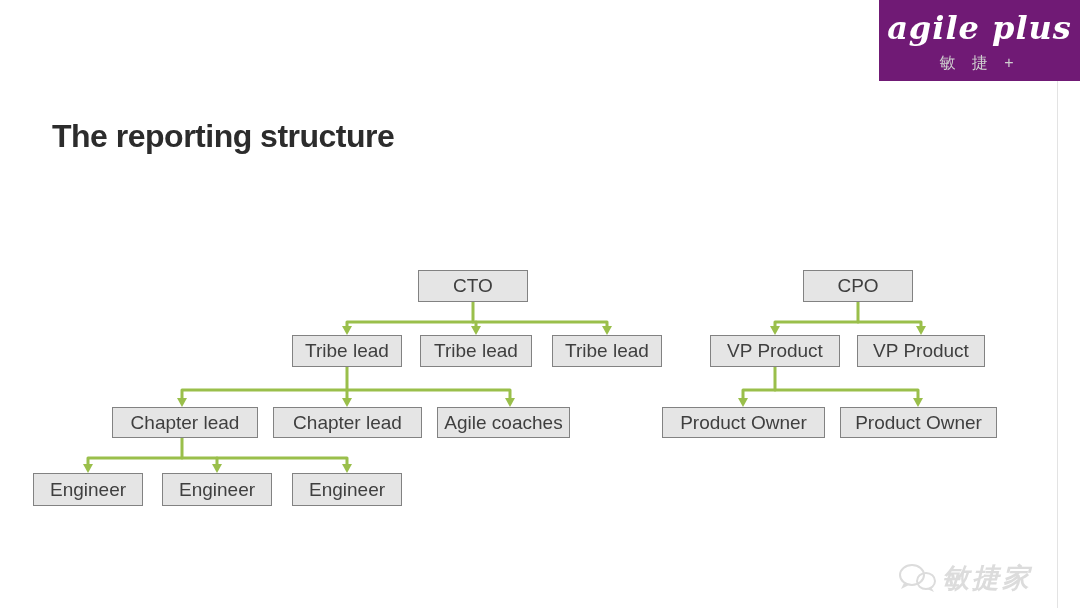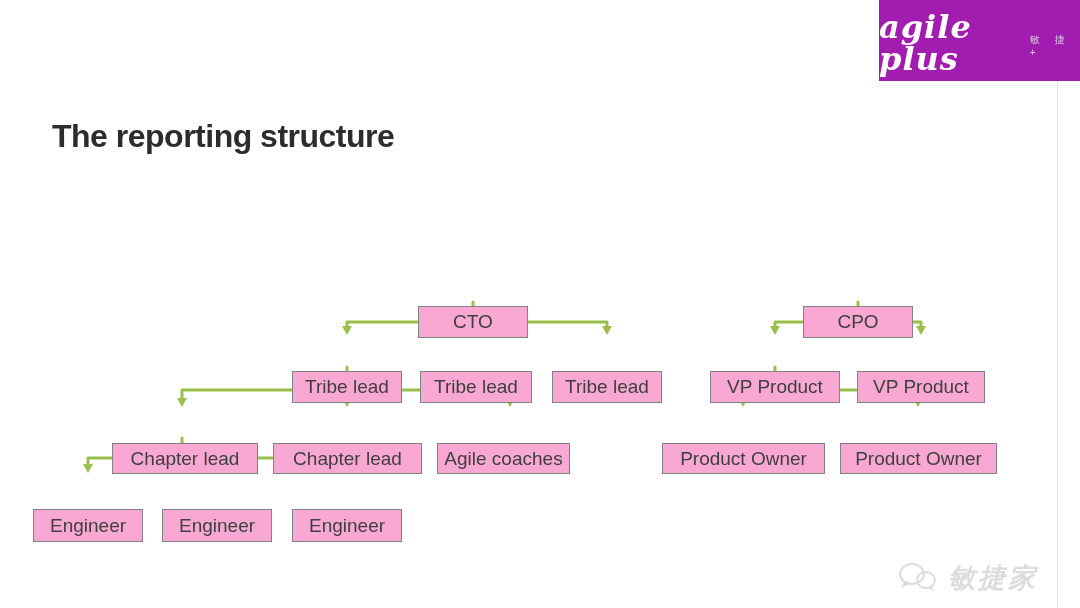--- a/index.html
+++ b/index.html
@@ -4,42 +4,42 @@
 <style>
   * { margin: 0; padding: 0; box-sizing: border-box; }
   html, body { width: 1080px; height: 608px; background: #ffffff; overflow: hidden; }
   body { font-family: "Liberation Sans", sans-serif; position: relative; }
 
   .slide { position: absolute; inset: 0; background: #ffffff; }
 
   
   .logo-box {
     position: absolute; left: 879px; top: 0; width: 201px; height: 81px;
-    background: #a21caf; color: #ffffff;
-    display: flex; flex-direction: row; align-items: center; justify-content: center;
+    background: #701a75; color: #ffffff;
+    display: flex; flex-direction: column; align-items: center; justify-content: center;
   }
   .logo-name {
     font-family: "DejaVu Serif", serif; font-style: italic; font-weight: bold;
     font-size: 32px; line-height: 1; margin-top: 4px; letter-spacing: 1px;
   }
   .logo-sub {
-    font-size: 10px; color: #cfcfcf; letter-spacing: 6px; margin-top: 9px;
+    font-size: 16px; color: #cfcfcf; letter-spacing: 6px; margin-top: 9px;
   }
 
   
   .slide-title {
     position: absolute; left: 52px; top: 118px;
     font-size: 32px; font-weight: bold; letter-spacing: -0.5px; color: #2c2c2c;
   }
 
   
   .node {
-    position: absolute; background: #f9a8d4; border: 1.5px solid #828282;
+    position: absolute; background: #e5e5e5; border: 1.5px solid #828282;
     display: flex; align-items: center; justify-content: center;
-    font-size: 19px; color: #3f3f3f; white-space: nowrap; margin-top: 36px;
+    font-size: 19px; color: #3f3f3f; white-space: nowrap;
   }
   .n-cto            { left: 418px; top: 270px; width: 110px; height: 32px; }
   .n-cpo            { left: 803px; top: 270px; width: 110px; height: 32px; }
   .n-tribe-1        { left: 292px; top: 335px; width: 110px; height: 32px; }
   .n-tribe-2        { left: 420px; top: 335px; width: 112px; height: 32px; }
   .n-tribe-3        { left: 552px; top: 335px; width: 110px; height: 32px; }
   .n-vp-1           { left: 710px; top: 335px; width: 130px; height: 32px; }
   .n-vp-2           { left: 857px; top: 335px; width: 128px; height: 32px; }
   .n-chapter-1      { left: 112px; top: 407px; width: 146px; height: 31px; }
   .n-chapter-2      { left: 273px; top: 407px; width: 149px; height: 31px; }
@@ -50,21 +50,21 @@
   .n-eng-2          { left: 162px; top: 473px; width: 110px; height: 33px; }
   .n-eng-3          { left: 292px; top: 473px; width: 110px; height: 33px; }
 
   .connector-svg { position: absolute; left: 0; top: 0; width: 1080px; height: 608px; pointer-events: none; }
 
   
   .edge-line { position: absolute; left: 1057px; top: 81px; width: 1px; height: 527px; background: #e3e3e3; }
 
   
   .watermark { position: absolute; right: 14px; bottom: 12px; width: 170px; text-align: right; }
-  .wm-row { display: flex; align-items: center; justify-content: flex-start; gap: 10px; }
+  .wm-row { display: flex; align-items: flex-end; justify-content: flex-start; gap: 4px; }
   .wm-icon { width: 42px; height: 34px; flex: 0 0 auto; }
   .wm-brand { font-size: 27px; font-weight: bold; font-style: italic; color: #dcdcdc; letter-spacing: 3px; }
   .wm-community { font-size: 17px; color: #a2a2a2; letter-spacing: 5px; margin-top: 2px; margin-left: 28px; white-space: nowrap; }
 </style>
 </head>
 <body>
 
 <div class="slide">
 
   <div class="logo-box">

